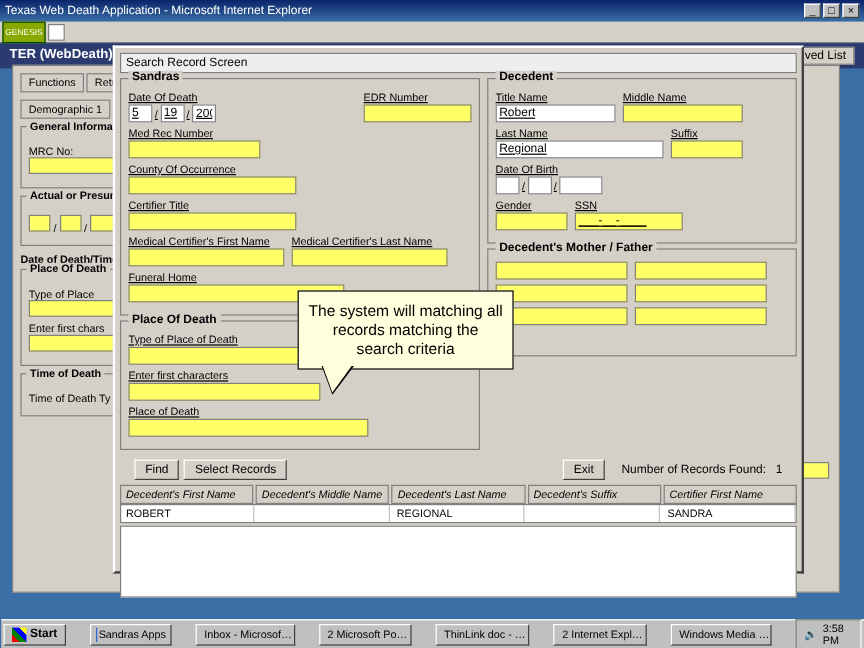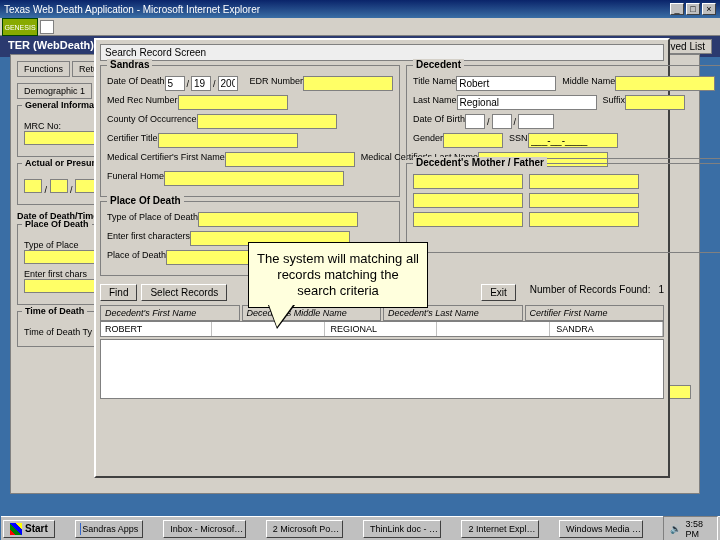--- a/index.html
+++ b/index.html
@@ -19,26 +19,26 @@
   .bg-group .legend { position:absolute; top:-6px; left:4px; background:#d4d0c8; padding:0 3px; font-weight:bold;}
   .bg-field { margin:3px 0;}
   .bg-field label { display:block; font-size:9px;}
   .yf { background:#ffff66; border:1px solid #808080; height:14px; display:inline-block; }
   .search-window { position:absolute; top:38px; left:94px; width:576px; height:440px; background:#d4d0c8; border:2px solid #fff; border-right-color:#404040; border-bottom-color:#404040; padding:4px;}
   .search-title { background:#eee; border:1px solid #808080; padding:2px 4px; font-size:10px; margin-bottom:4px;}
   .search-body { display:flex; gap:6px;}
   .group { border:1px solid #808080; padding:10px 6px 6px; position:relative; font-size:9px; margin-bottom:4px;}
   .group .legend { position:absolute; top:-7px; left:6px; background:#d4d0c8; padding:0 3px; font-weight:bold; font-size:10px;}
   .row { display:flex; gap:6px; margin-bottom:4px; align-items:flex-end;}
-  .fld { display:flex; flex-direction:row;}
+  .fld { display:flex; flex-direction:column;text-decoration:underline;}
   .fld label { font-size:9px; margin-bottom:1px; white-space:nowrap;}
   input.tx { border:1px solid #808080; height:15px; font-size:10px; padding:0 2px;}
   input.yel { background:#ffff66; }
   .btn { background:#d4d0c8; border:1px solid #fff; border-right-color:#404040; border-bottom-color:#404040; padding:2px 8px; font-size:10px; cursor:pointer;}
-  .btn-row { display:flex; gap:4px; margin:4px 0; }
+  .btn-row { display:flex; gap:4px; margin:4px 12px; align-items:center;}
   .result-head { display:flex; gap:2px; margin-top:2px;}
   .result-head div { border:1px solid #808080; background:#d4d0c8; padding:2px 4px; font-size:9px; flex:1; text-align:left;font-style:italic;}
   .result-row { display:flex; gap:2px; background:#fff; border:1px solid #808080;}
   .result-row div { padding:2px 4px; font-size:9px; flex:1; border-right:1px solid #c0c0c0;}
   .result-area { background:#fff; border:1px solid #808080; height:60px; margin-top:2px;}
   .callout { position:absolute; top:242px; left:248px; width:180px; background:#ffffdd; border:1px solid #000; padding:8px; font-size:13px; font-family:'Times New Roman',serif; text-align:center; z-index:50;}
   .callout-tail { position:absolute; bottom:-20px; left:20px; width:0; height:0; border-left:8px solid transparent; border-right:16px solid transparent; border-top:22px solid #ffffdd; }
   .callout-tail-border { position:absolute; bottom:-22px; left:19px; width:0; height:0; border-left:9px solid transparent; border-right:18px solid transparent; border-top:24px solid #000; z-index:-1;}
   .taskbar { position:absolute; bottom:0; left:1px; right:0; height:24px; background:#c0c0c0; border-top:1px solid #fff; display:flex; align-items:center; padding:0 2px; gap:20px;}
   .start { background:#c0c0c0; border:1px solid #fff; border-right-color:#404040; border-bottom-color:#404040; padding:2px 6px; display:flex; align-items:center; gap:3px; font-weight:bold; font-size:10px;}
@@ -258,20 +258,21 @@
     <div style="flex:1"></div>
     <button class="btn">Exit</button>
     <span style="font-size:10px;margin-left:10px">Number of Records Found:</span>
     <span style="font-size:10px;margin-left:4px">1</span>
   </div>
 
   <div class="result-head">
     <div>Decedent's First Name</div>
     <div>Decedent's Middle Name</div>
     <div>Decedent's Last Name</div>
+    <div>Decedent's Suffix</div>
     <div>Certifier First Name</div>
   </div>
   <div class="result-row">
     <div>ROBERT</div>
     <div></div>
     <div>REGIONAL</div>
     <div></div>
     <div>SANDRA</div>
   </div>
   <div class="result-area"></div>

